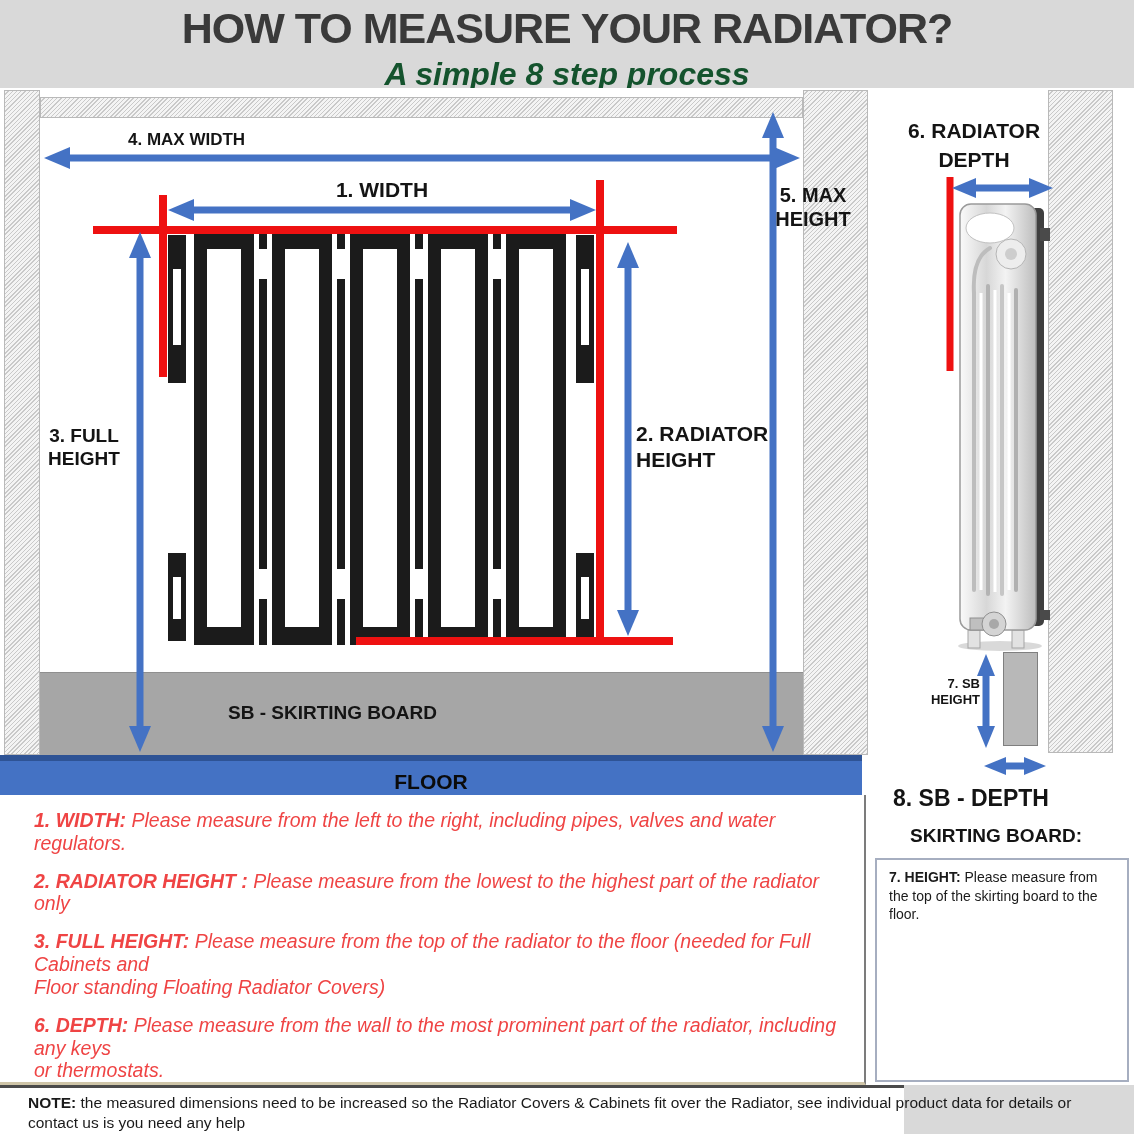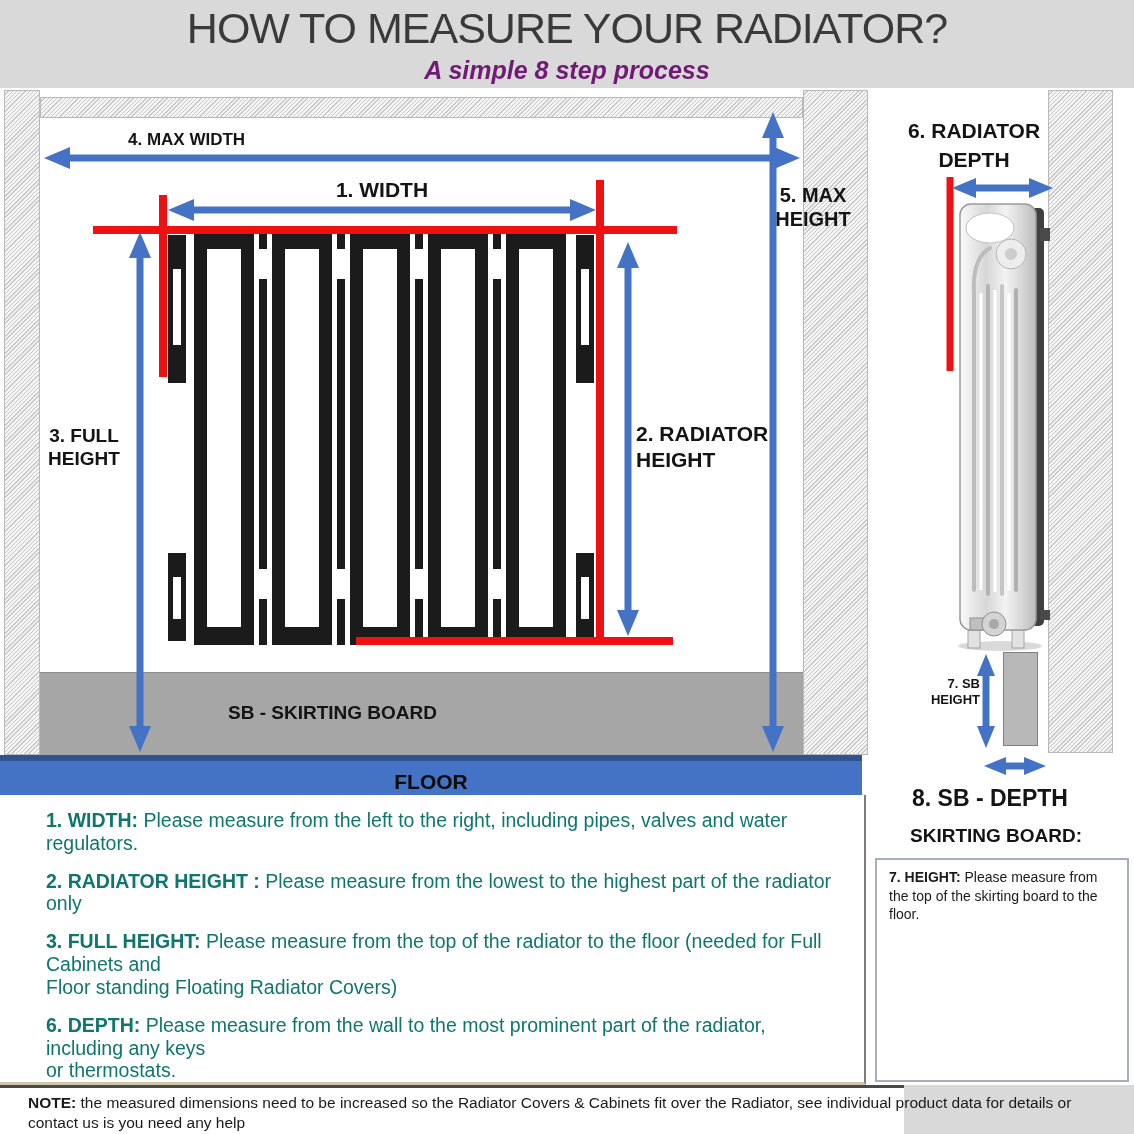--- a/index.html
+++ b/index.html
@@ -1,23 +1,23 @@
 <!DOCTYPE html>
 <html><head>
 <meta charset="utf-8">
 <style>
   html,body{margin:0;padding:0;}
   body{width:1134px;height:1134px;position:relative;background:#d9d9d9;
        font-family:"Liberation Sans",sans-serif;color:#141414;overflow:hidden;}
   .abs{position:absolute;}
   
-  .title{left:0;top:4px;width:1134px;text-align:center;font-size:43px;font-weight:400;
+  .title{left:0;top:4px;width:1134px;text-align:center;font-size:43px;font-weight:700;
          color:#3a3a3a;letter-spacing:-1px;}
-  .subtitle{left:0;top:56px;width:1134px;text-align:center;font-size:25px;font-weight:700;
-            font-style:italic;color:#701a75;}
+  .subtitle{left:0;top:56px;width:1134px;text-align:center;font-size:32px;font-weight:700;
+            font-style:italic;color:#14532d;}
   
   .main-panel{left:0;top:88px;width:866px;height:707px;background:#fff;}
   .right-panel{left:866px;top:88px;width:268px;height:997px;background:#fff;}
   
   .wall{background:repeating-linear-gradient(135deg,#f4f4f4 0px,#f4f4f4 2px,#c9c9c9 2px,#c9c9c9 3px);
         border:1px solid #b9b9b9;box-sizing:border-box;}
   .wall-left{left:4px;top:90px;width:36px;height:665px;}
   .wall-top{left:40px;top:97px;width:763px;height:21px;}
   .wall-right{left:803px;top:90px;width:65px;height:665px;}
   .wall-panel{left:1048px;top:90px;width:65px;height:663px;}
@@ -29,30 +29,30 @@
   
   .dlabel{font-weight:700;color:#141414;white-space:pre-line;line-height:1.22;}
   .lbl-max-width{left:108px;top:130px;font-size:17px;margin-left:20px;}
   .lbl-width{left:312px;top:177px;width:140px;text-align:center;font-size:21px;}
   .lbl-full-height{left:40px;top:424px;width:88px;text-align:center;font-size:19px;}
   .lbl-rad-height{left:636px;top:421px;width:160px;font-size:21px;}
   .lbl-max-height{left:760px;top:183px;width:106px;text-align:center;font-size:20px;}
   .lbl-sb{left:228px;top:701px;font-size:19px;}
   .lbl-rad-depth{left:884px;top:116px;width:180px;text-align:center;font-size:21px;line-height:1.4;}
   .lbl-sb-height{left:876px;top:676px;width:104px;text-align:right;font-size:13px;}
-  .lbl-sb-depth{left:893px;top:784px;width:172px;text-align:center;font-size:23px;margin-left:11px;}
+  .lbl-sb-depth{left:893px;top:784px;width:172px;font-size:23px;}
   .lbl-skirting{left:886px;top:824px;font-size:19px;margin-left:24px;}
   
   .sb-rect{left:1003px;top:652px;width:35px;height:94px;background:#b8b8b8;border:1px solid #7f7f7f;box-sizing:border-box;}
   
   .overlay{left:0;top:0;width:1134px;height:1134px;pointer-events:none;}
   
   .steps-box{left:0;top:795px;width:866px;height:290px;background:#fff;box-sizing:border-box;
              padding:14px 16px 0 30px;border-right:2px solid #7c7c7c;border-bottom:3px solid #cfc5a8;}
-  .steps-box p{margin:0 0 15px 16px;font-size:19.5px;line-height:1.17;color:#0f766e;}
+  .steps-box p{margin:0 0 15px 4px;font-size:19.5px;line-height:1.17;color:#ef4444;font-style:italic;}
   .steps-box b{font-weight:700;}
   .step-text{white-space:pre-line;}
   .skirt-box{left:875px;top:858px;width:254px;height:224px;background:#fff;border:2px solid #a6aec0;
              box-sizing:border-box;padding:8px 12px;}
   .skirt-box p{margin:0 0 16px 0;font-size:14px;line-height:1.33;color:#1a1a1a;}
   .note-bar{left:0;top:1085px;width:904px;height:49px;background:#fff;border-top:3px solid #4a4a4a;box-sizing:border-box;}
   .note-text{position:absolute;left:28px;top:5px;width:1082px;font-size:15.5px;line-height:1.3;color:#1a1a1a;}
 </style>
 </head>
 <body>

